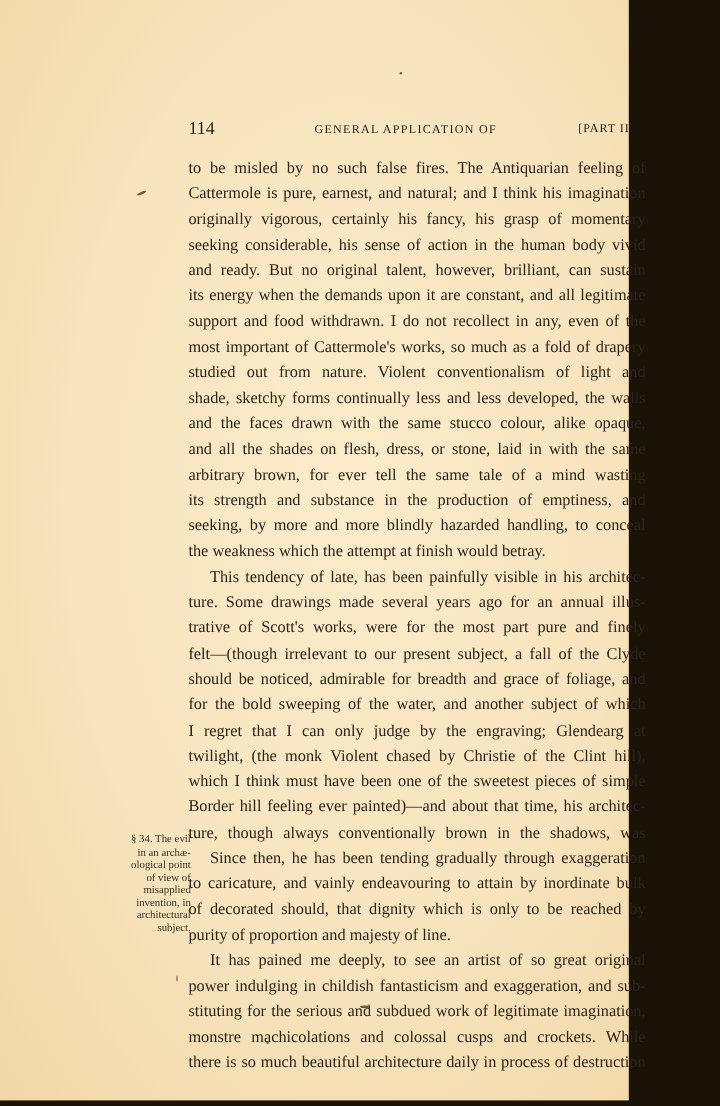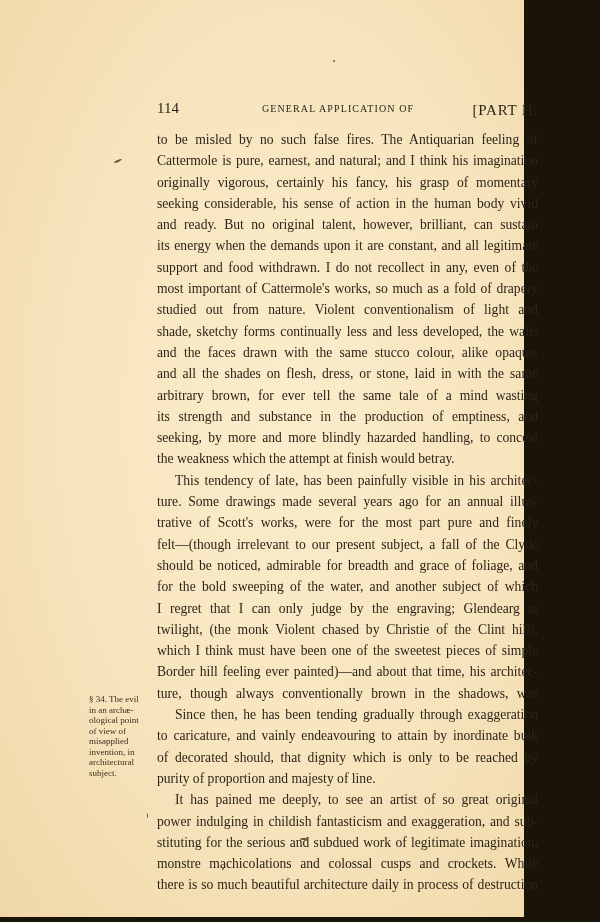--- a/index.html
+++ b/index.html
@@ -17,38 +17,38 @@
   .running-head {
     position: absolute; top: 100px; left: 157px; width: 383px; height: 20px;
     font-size: 14px;
   }
   .folio { position: absolute; left: 0; top: 0; font-size: 15px; }
   .head-title {
     position: absolute; left: 105px; top: 3px;
     font-size: 10px; letter-spacing: 1.1px; text-transform: uppercase;
   }
   .head-part {
-    position: absolute; right: 2px; top: 2px;
-    font-size: 15px; letter-spacing: 0.8px; text-transform: uppercase; margin-left: 44px;
+    position: absolute; right: 12px; top: 2px;
+    font-size: 10px; letter-spacing: 0.8px; text-transform: uppercase; margin-left: 44px;
   }
   .body-text {
     position: absolute; top: 129px; left: 157px; width: 381px;
   }
   .line {
     display: block; height: 21.3px; line-height: 21.3px;
     font-size: 13.6px; text-align: justify; text-align-last: justify;
     white-space: nowrap; word-spacing: 0;
   }
   .line.last { text-align-last: left; }
   .line.indent { padding-left: 18px; }
   .sidenote {
     position: absolute; left: 89px; top: 694px; width: 70px;
     font-size: 9px; line-height: 10.5px; color: #3a3020;
   }
-  .sidenote span { display: block; white-space: nowrap; }
+  .sidenote span { display: block; white-space: nowrap; text-align: right; }
   .speck { position: absolute; background: #6b5a3a; border-radius: 50%; }
 </style>
 </head>
 <body>
 
 <div class="page">
 
   <div class="running-head">
     <span class="folio">114</span>
     <span class="head-title">GENERAL APPLICATION OF</span>

